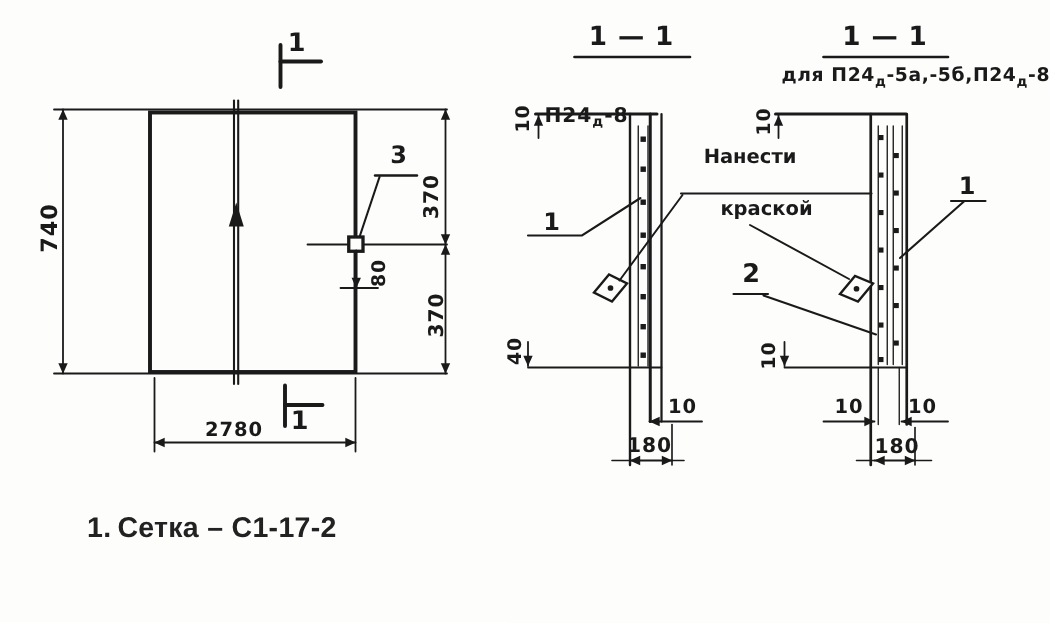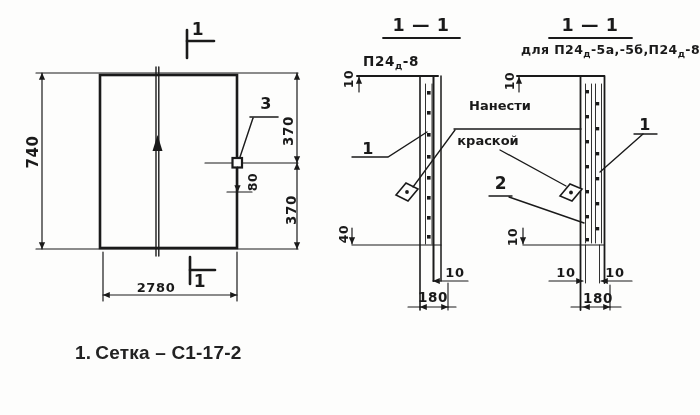--- a/index.html
+++ b/index.html
@@ -8,21 +8,21 @@
     font-family:"DejaVu Sans",sans-serif;color:#1a1a1a;overflow:hidden;
   }
   svg{position:absolute;left:0;top:0;}
   .t{position:absolute;white-space:nowrap;font-weight:bold;color:#1a1a1a;}
   .c{transform:translate(-50%,-50%);}
   .cr{transform:translate(-50%,-50%) rotate(-90deg);}
   .hand{letter-spacing:.6px;}
   .sub{font-size:9px;vertical-align:-3px;font-weight:bold;}
   .ann{line-height:15px;text-align:left;}
   #legend{
-    position:absolute;left:75px;top:340px;
+    position:absolute;left:58px;top:340px;
     font-family:"Liberation Sans",sans-serif;font-weight:700;
     font-size:19px;line-height:26px;color:#222;letter-spacing:.2px;
   }
   .legend-row span{margin-right:4px;}
 </style>
 </head>
 <body>
 
 <div id="canvas">
 
@@ -156,37 +156,37 @@
   <div class="t c hand" style="left:198px;top:29px;font-size:17px">1</div>
   <div class="t c hand" style="left:200px;top:281px;font-size:17px">1</div>
   <div class="t cr hand" style="left:33px;top:152px;font-size:15px;position:absolute">740</div>
   <div class="t c hand" style="left:156px;top:287px;font-size:13px">2780</div>
   <div class="t cr hand" style="left:288px;top:131px;font-size:13.5px;position:absolute">370</div>
   <div class="t cr hand" style="left:252px;top:182px;font-size:12.5px;position:absolute">80</div>
   <div class="t cr hand" style="left:291px;top:210px;font-size:13.5px;position:absolute">370</div>
   <div class="t c hand" style="left:266px;top:103px;font-size:16px">3</div>
 
   <div class="t c hand" style="left:421px;top:25px;font-size:17.5px">1 — 1</div>
-  <div class="t hand" style="left:363px;top:53px;font-size:13.5px"><span>П24</span><span class="sub">д</span><span>-8</span></div>
+  <div class="t hand" style="left:363px;top:69px;font-size:13.5px"><span>П24</span><span class="sub">д</span><span>-8</span></div>
   <div class="t cr hand" style="left:348px;top:79px;font-size:12.5px;position:absolute">10</div>
   <div class="t c hand" style="left:368px;top:148px;font-size:16px">1</div>
   <div class="t cr hand" style="left:343px;top:234px;font-size:12.5px;position:absolute">40</div>
   <div class="t c hand" style="left:455px;top:272px;font-size:13px">10</div>
   <div class="t c hand" style="left:433px;top:297px;font-size:13.5px">180</div>
 
   <div class="t c hand" style="left:590px;top:25px;font-size:17.5px">1 — 1</div>
   <div class="t" style="left:521px;top:42px;font-size:12.5px;letter-spacing:.4px"><span>для </span><span>П24</span><span class="sub">д</span><span>-5а,-5б,</span><span>П24</span><span class="sub">д</span><span>-8а</span></div>
   <div class="t cr hand" style="left:509px;top:81px;font-size:12.5px;position:absolute">10</div>
   <div class="t c hand" style="left:645px;top:124px;font-size:16px">1</div>
   <div class="t c hand" style="left:501px;top:183px;font-size:17px">2</div>
   <div class="t cr hand" style="left:512px;top:237px;font-size:12.5px;position:absolute">10</div>
   <div class="t c hand" style="left:566px;top:272px;font-size:13px">10</div>
   <div class="t c hand" style="left:615px;top:272px;font-size:13px">10</div>
   <div class="t c hand" style="left:598px;top:298px;font-size:13.5px">180</div>
 
   <div class="t c ann" style="left:500px;top:105px;font-size:13px">Нанести</div>
-  <div class="t c ann" style="left:488px;top:140px;font-size:13px">краской</div>
+  <div class="t c ann" style="left:511px;top:140px;font-size:13px">краской</div>
 
   <div id="legend">
     <div class="legend-row"><span>1.</span><span>Сетка – С1-17-2</span></div>
   </div>
 
 </div>
 
 </body></html>

